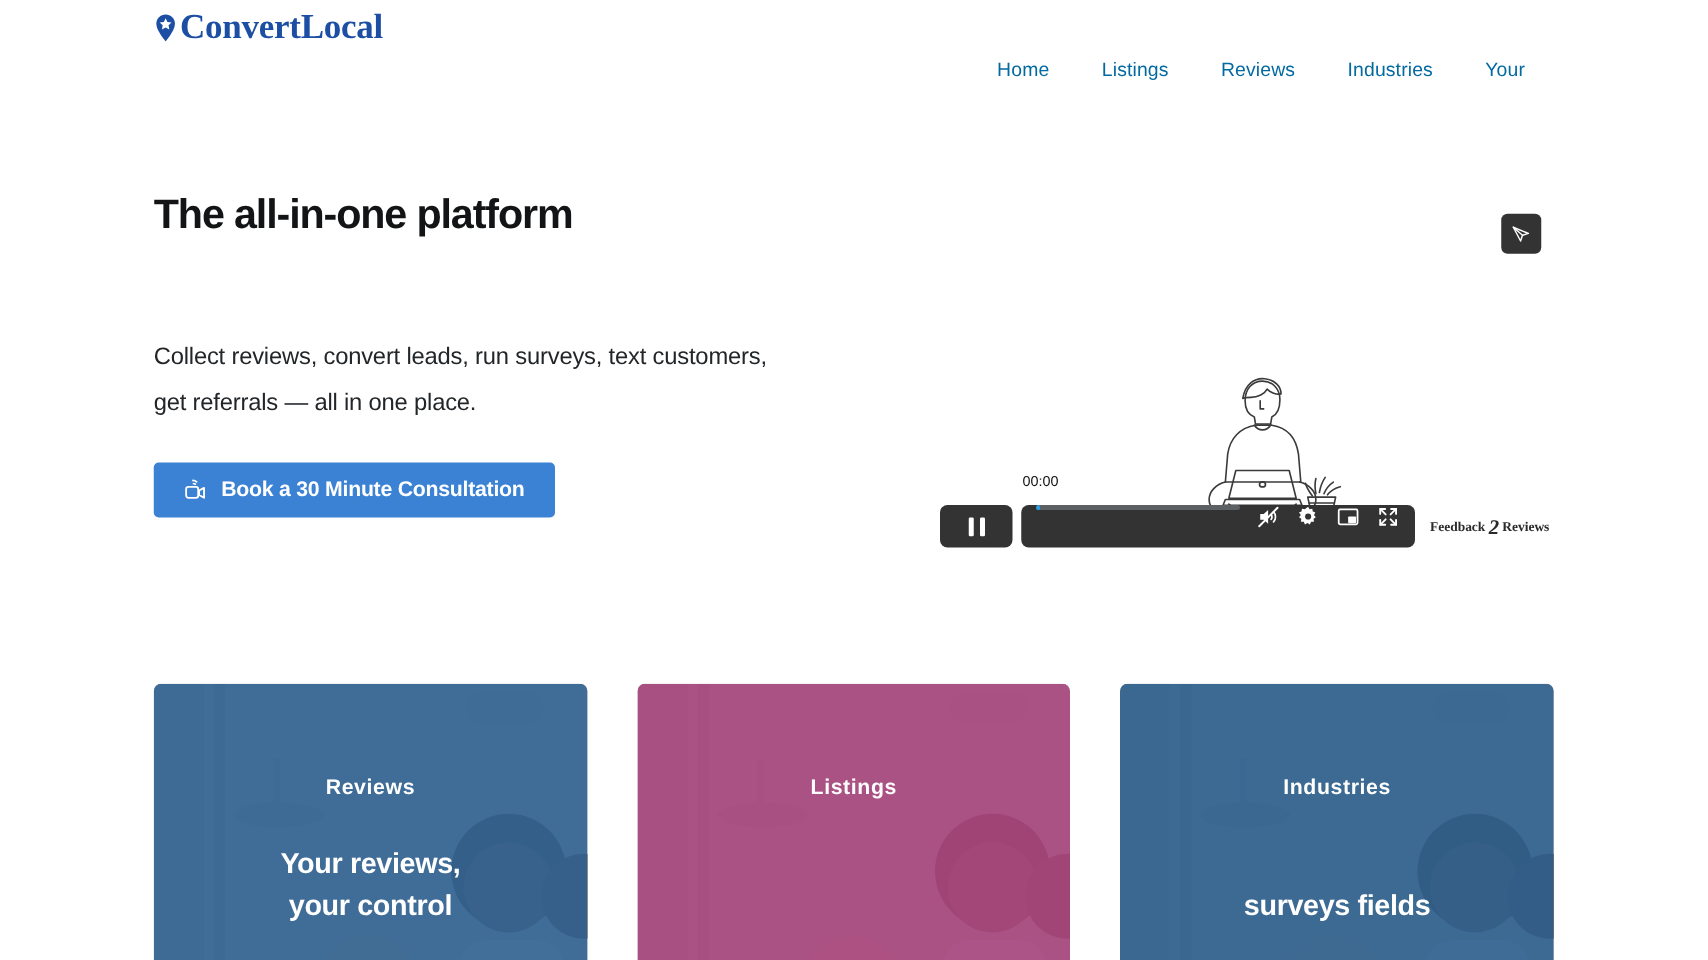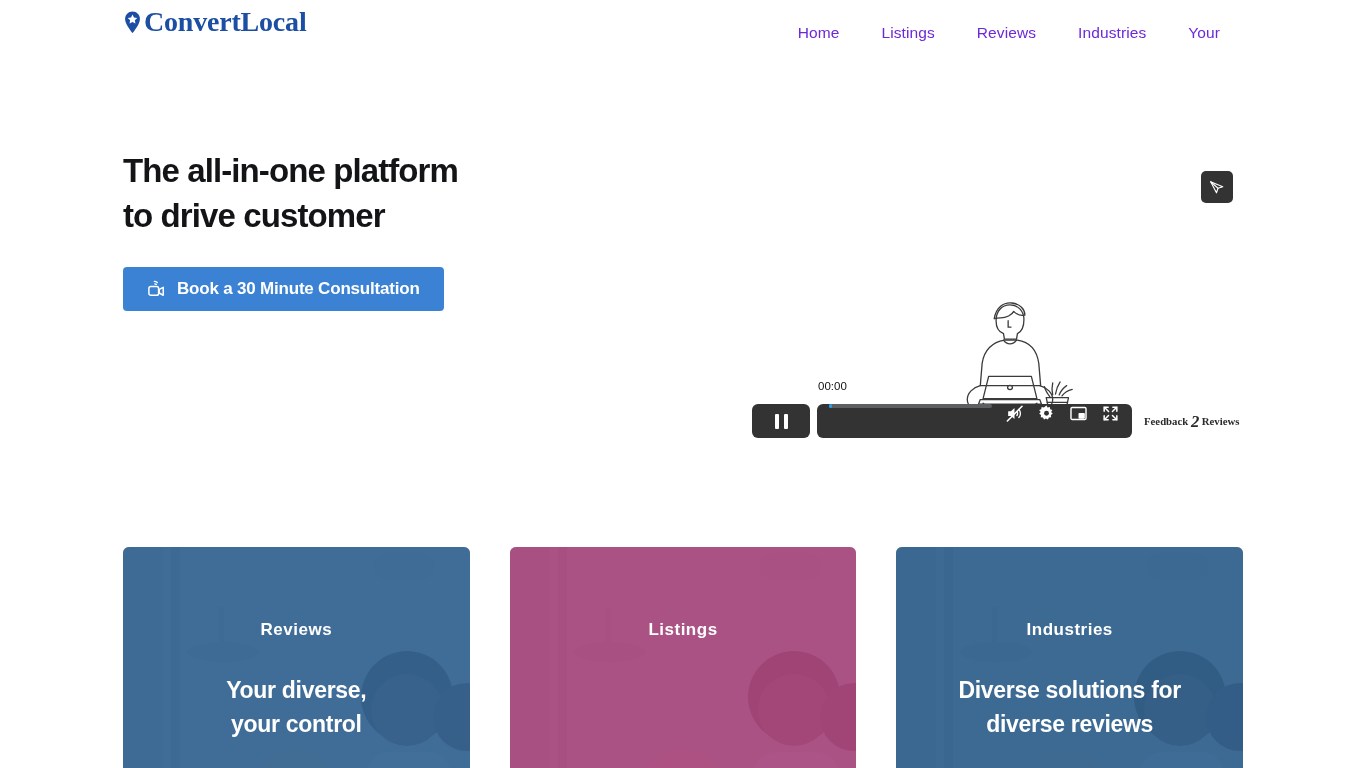--- a/index.html
+++ b/index.html
@@ -46,25 +46,26 @@
     position: absolute;
     right: 125px;
     top: 20px;
     display: flex;
     align-items: center;
     gap: 0px;
   }
   .nav a {
     display: block;
     font-size: 15.5px;
-    color: #6d28d9;
+    color: #0369a1;
     text-decoration: none;
     padding: 0 21px;
     line-height: 26px;
     letter-spacing: 0.1px;
+    margin-top: 24px;
   }
 
   
   .hero-left {
     position: absolute;
     left: 123px;
     top: 148px;
     width: 620px;
   }
   .hero-title {
@@ -297,22 +298,26 @@
       <a href="#">Listings</a>
       <a href="#">Reviews</a>
       <a href="#">Industries</a>
       <a href="#">Your</a>
     </nav>
   </header>
 
   <section class="hero-left">
     <h1 class="hero-title">
       <span>The all-in-one platform</span><br>
-      <span>to drive customer</span><br>
+      <br>
     </h1>
+    <p class="hero-sub">
+      <span>Collect reviews, convert leads, run surveys, text customers,</span><br>
+      <span>get referrals — all in one place.</span>
+    </p>
     <button class="cta-btn">
       <span class="cta-icon">
         <svg viewBox="0 0 22 19" width="19" height="17" aria-hidden="true">
           <path d="M8.5 1.2c1.3 0 2.5 0.5 3.4 1.3" fill="none" stroke="#ffffff" stroke-width="1.6" stroke-linecap="round"></path>
           <path d="M9 4.1c0.7 0 1.3 0.2 1.8 0.6" fill="none" stroke="#ffffff" stroke-width="1.6" stroke-linecap="round"></path>
           <rect x="2.2" y="7.2" width="11.2" height="10.2" rx="2.2" fill="none" stroke="#ffffff" stroke-width="1.7"></rect>
           <path d="M14.2 10.6l4.6-2.5v9.2l-4.6-2.6z" fill="none" stroke="#ffffff" stroke-width="1.7" stroke-linejoin="round"></path>
         </svg>
       </span>
       <span>Book a 30 Minute Consultation</span>
@@ -426,21 +431,21 @@
           <circle cx="284" cy="163" r="36" fill="#8d6450"></circle>
           <rect x="244" y="205" width="84" height="60" rx="22" fill="#e9e7e4"></rect>
           <circle cx="172" cy="244" r="42" fill="#e8c9a8"></circle>
           <circle cx="344" cy="170" r="34" fill="#7b5747"></circle>
         </svg>
       </div>
       <div class="card-overlay" style="background:#2f6291;opacity:.9"></div>
       <div class="card-body">
         <div class="card-kicker">Reviews</div>
         <div class="card-title">
-          <span>Your diverse,</span><br>
+          <span>Your reviews,</span><br>
           <span>your control</span>
         </div>
       </div>
     </article>
 
     <article class="card">
       <div class="card-photo">
         <svg viewBox="0 0 360 260" width="360" height="260" preserveAspectRatio="xMidYMid slice" aria-hidden="true">
           <rect width="360" height="260" fill="#d6d1ca"></rect>
           <rect x="0" y="0" width="40" height="260" fill="#c2bdb6"></rect>
@@ -474,20 +479,20 @@
           <circle cx="284" cy="163" r="36" fill="#8d6450"></circle>
           <rect x="244" y="205" width="84" height="60" rx="22" fill="#e9e7e4"></rect>
           <circle cx="172" cy="244" r="42" fill="#e8c9a8"></circle>
           <circle cx="344" cy="170" r="34" fill="#7b5747"></circle>
         </svg>
       </div>
       <div class="card-overlay" style="background:#2b5e8d;opacity:.9"></div>
       <div class="card-body">
         <div class="card-kicker">Industries</div>
         <div class="card-title">
-          <span>Diverse solutions for</span><br>
-          <span>diverse reviews</span>
+          <br>
+          <span>surveys fields</span>
         </div>
       </div>
     </article>
 
   </section>
 </div>
 
 </body></html>

